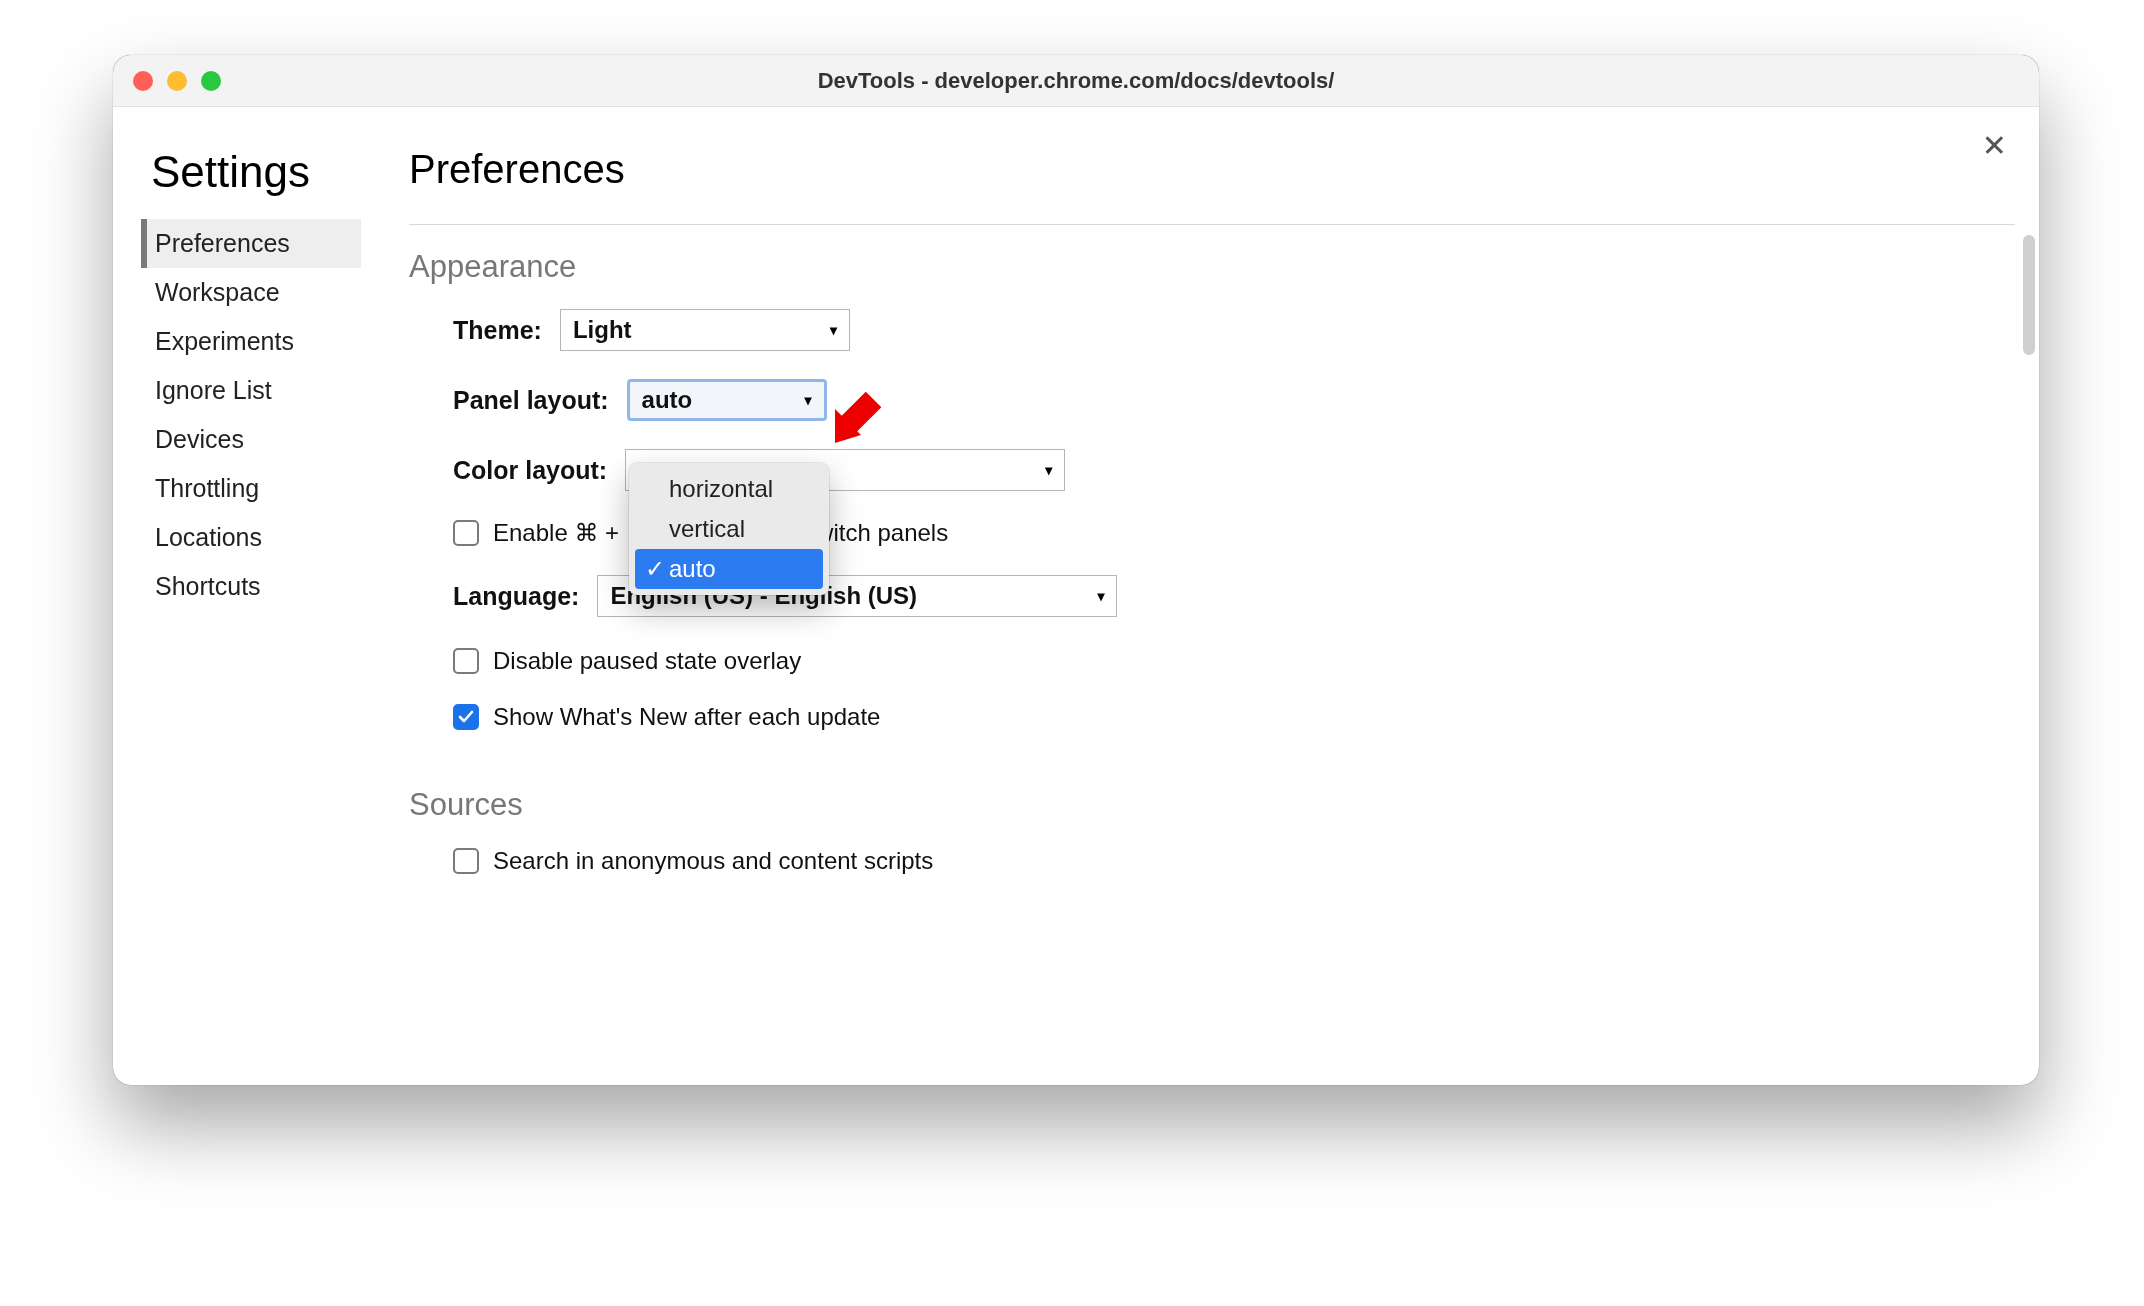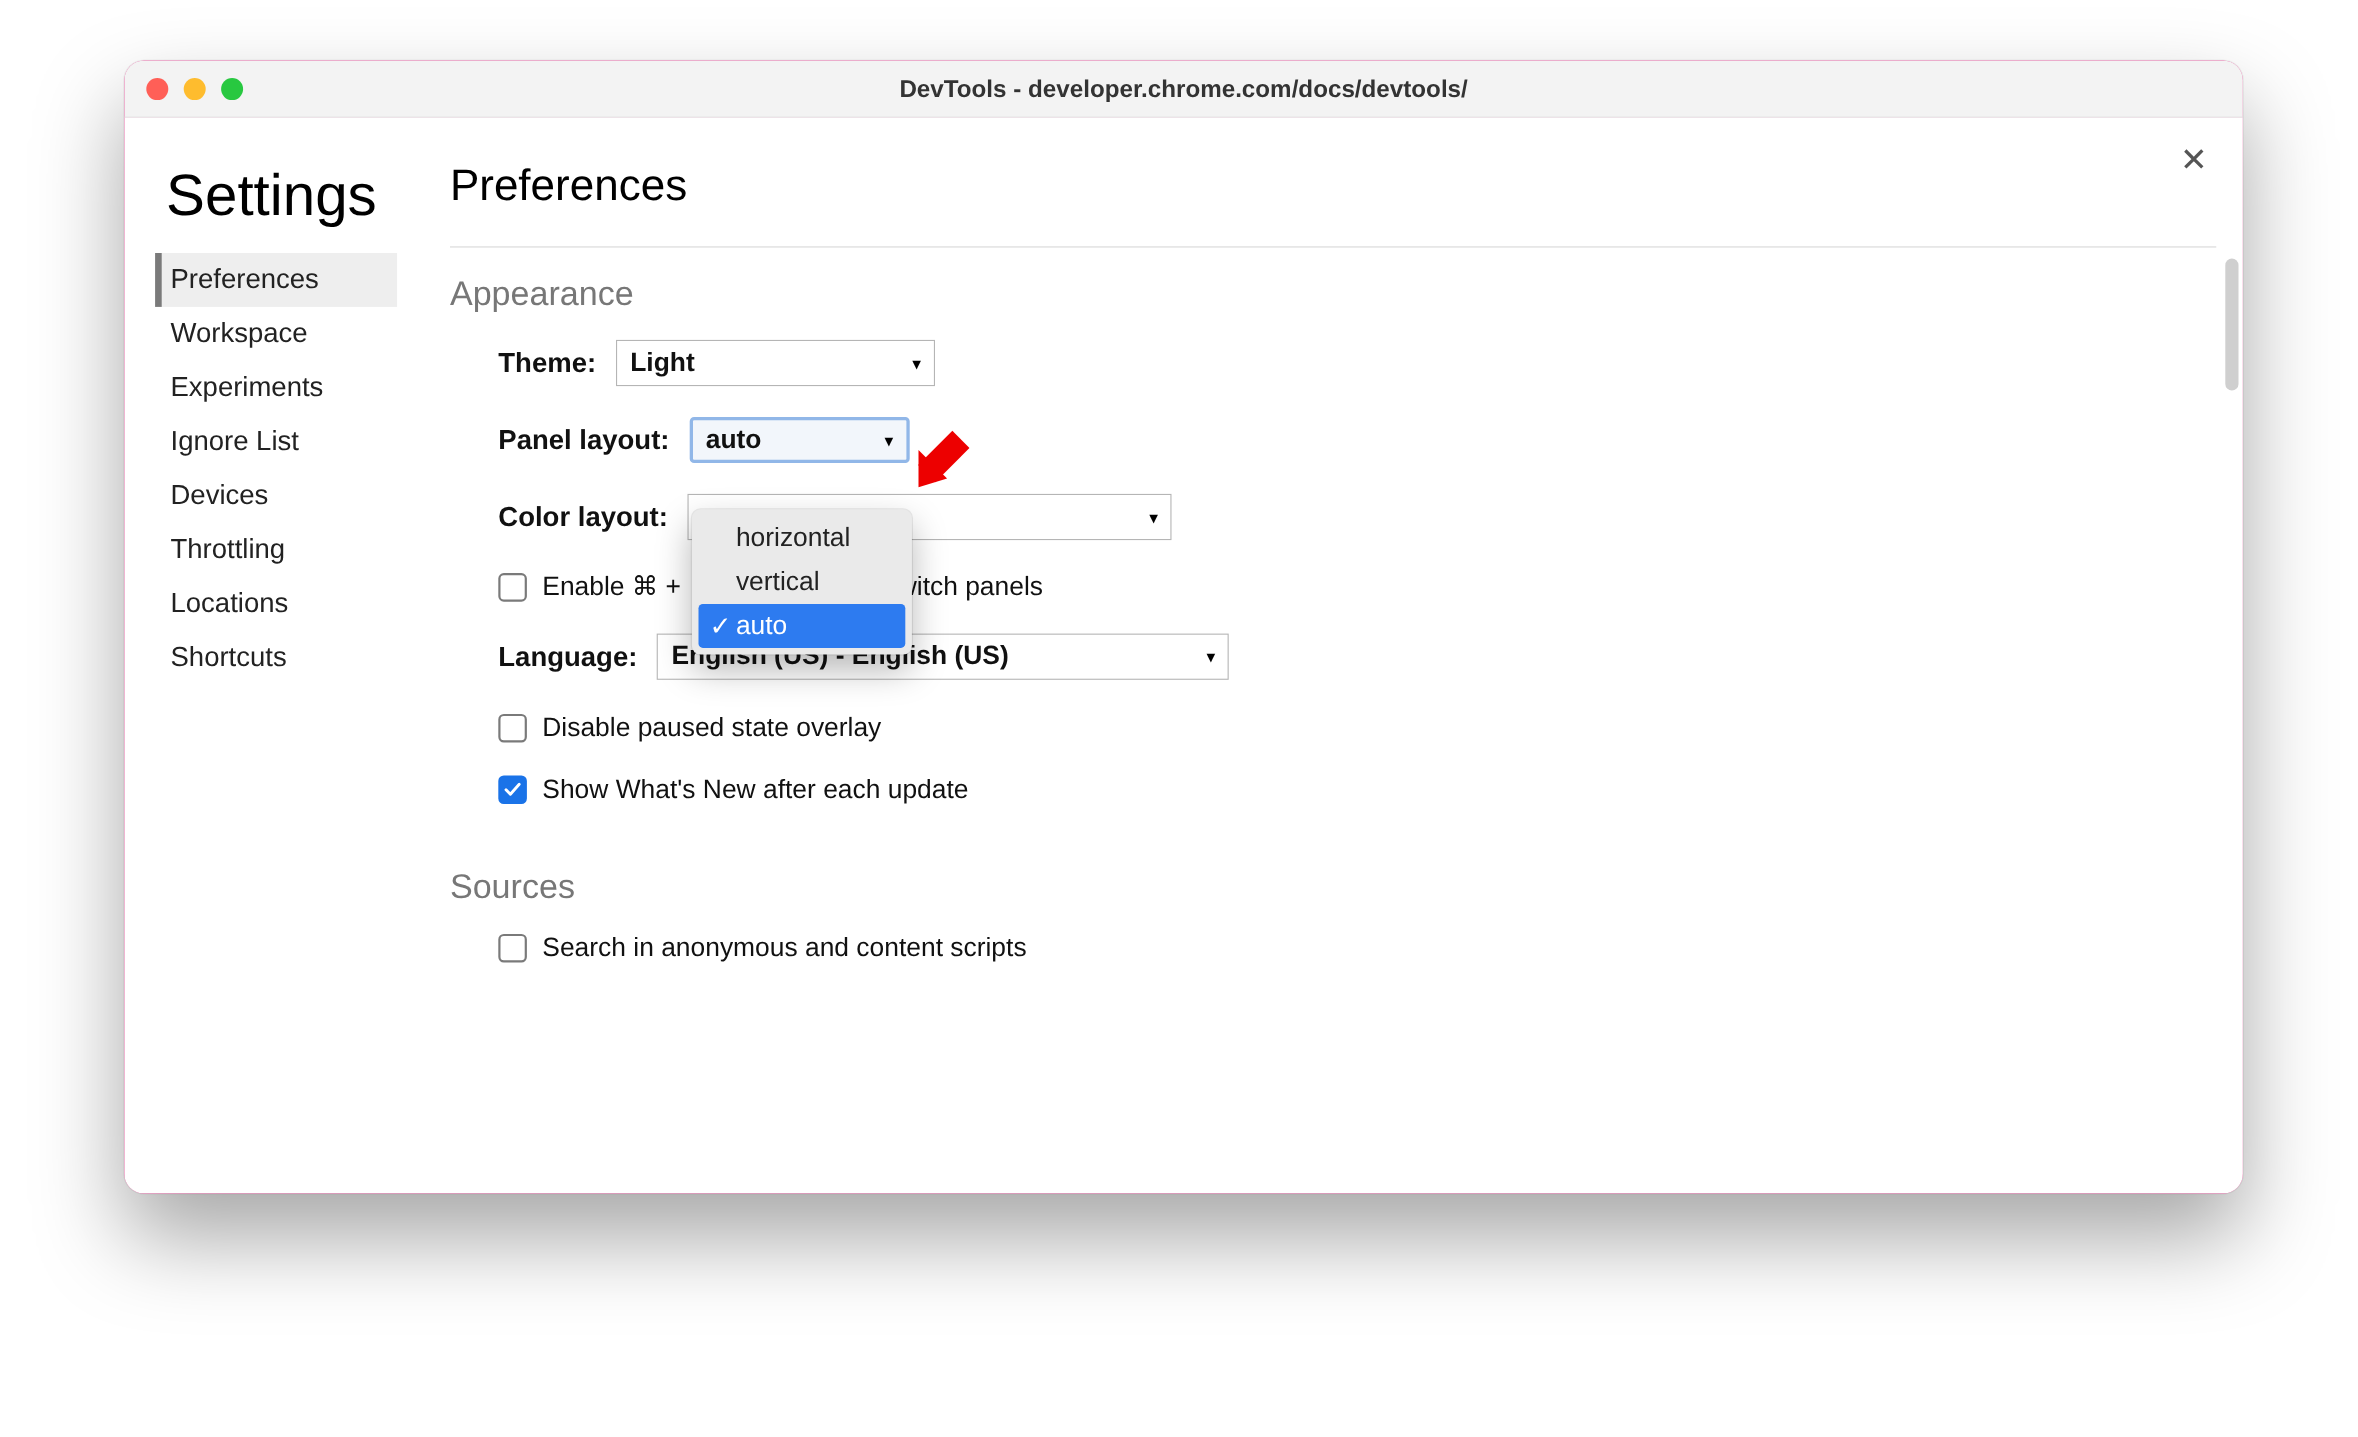--- a/index.html
+++ b/index.html
@@ -3,38 +3,38 @@
 <meta charset="utf-8">
 <style>
   * { box-sizing: border-box; }
   html, body { margin:0; padding:0; height:100%; font-family: -apple-system, "Helvetica Neue", Arial, sans-serif;}
   body { background:#ffffff; display:flex; align-items:flex-start; justify-content:center; }
 
   .canvas { width:2144px; height:1306px; position:relative; }
 
   .window {
     position:absolute; left:113px; top:55px; width:1926px; height:1030px;
-    background:#ec4899; border-radius:18px; overflow:hidden;
+    background:#0369a1; border-radius:18px; overflow:hidden;
     box-shadow: 0 40px 80px rgba(0,0,0,0.35), 0 0 0 1px rgba(0,0,0,0.05);
   }
 
   .titlebar {
     height:52px; background:#f3f3f3; border-bottom:1px solid #e1e1e1;
     display:flex; align-items:center; position:relative;
   }
   .traffic { display:flex; gap:14px; margin-left:20px;}
   .tl { width:20px; height:20px; border-radius:50%; }
   .tl.red{background:#ff5f57;} .tl.yel{background:#febc2e;} .tl.grn{background:#28c840;}
   .titletext { position:absolute; left:0; right:0; text-align:center; font-size:22px; color:#333; font-weight:600;}
 
   .body { position:absolute; top:52px; left:0; right:0; bottom:0; background:#ffffff;}
   .close-x { position:absolute; top:24px; right:32px; font-size:30px; color:#555; line-height:1;}
 
   .sidebar { position:absolute; left:28px; top:40px; width:220px;}
-  .sidebar h1 { margin:0 0 22px 10px; font-size:53px; font-weight:400; color:#000;}
+  .sidebar h1 { margin:0 0 22px 10px; font-size:44px; font-weight:400; color:#000;}
   .sidebar .item { padding:10px 14px; font-size:25px; color:#222; cursor:pointer;}
   .sidebar .item.active { background:#eeeeee; border-left:6px solid #7a7a7a; padding-left:8px;}
 
   .main { position:absolute; left:296px; top:40px; right:24px; bottom:0; overflow:hidden;}
   .main h1 { margin:0 0 32px 0; font-size:40px; font-weight:400; color:#000;}
   .divider { height:1px; background:#d8d8d8; margin-bottom:24px;}
   .section-title { font-size:31px; color:#777; margin:0 0 24px 0; font-weight:400;}
   .section-title.second { margin-top:56px;}
 
   .row { display:flex; align-items:center; margin:0 0 28px 44px; font-size:25px; color:#111;font-weight:bold;}

